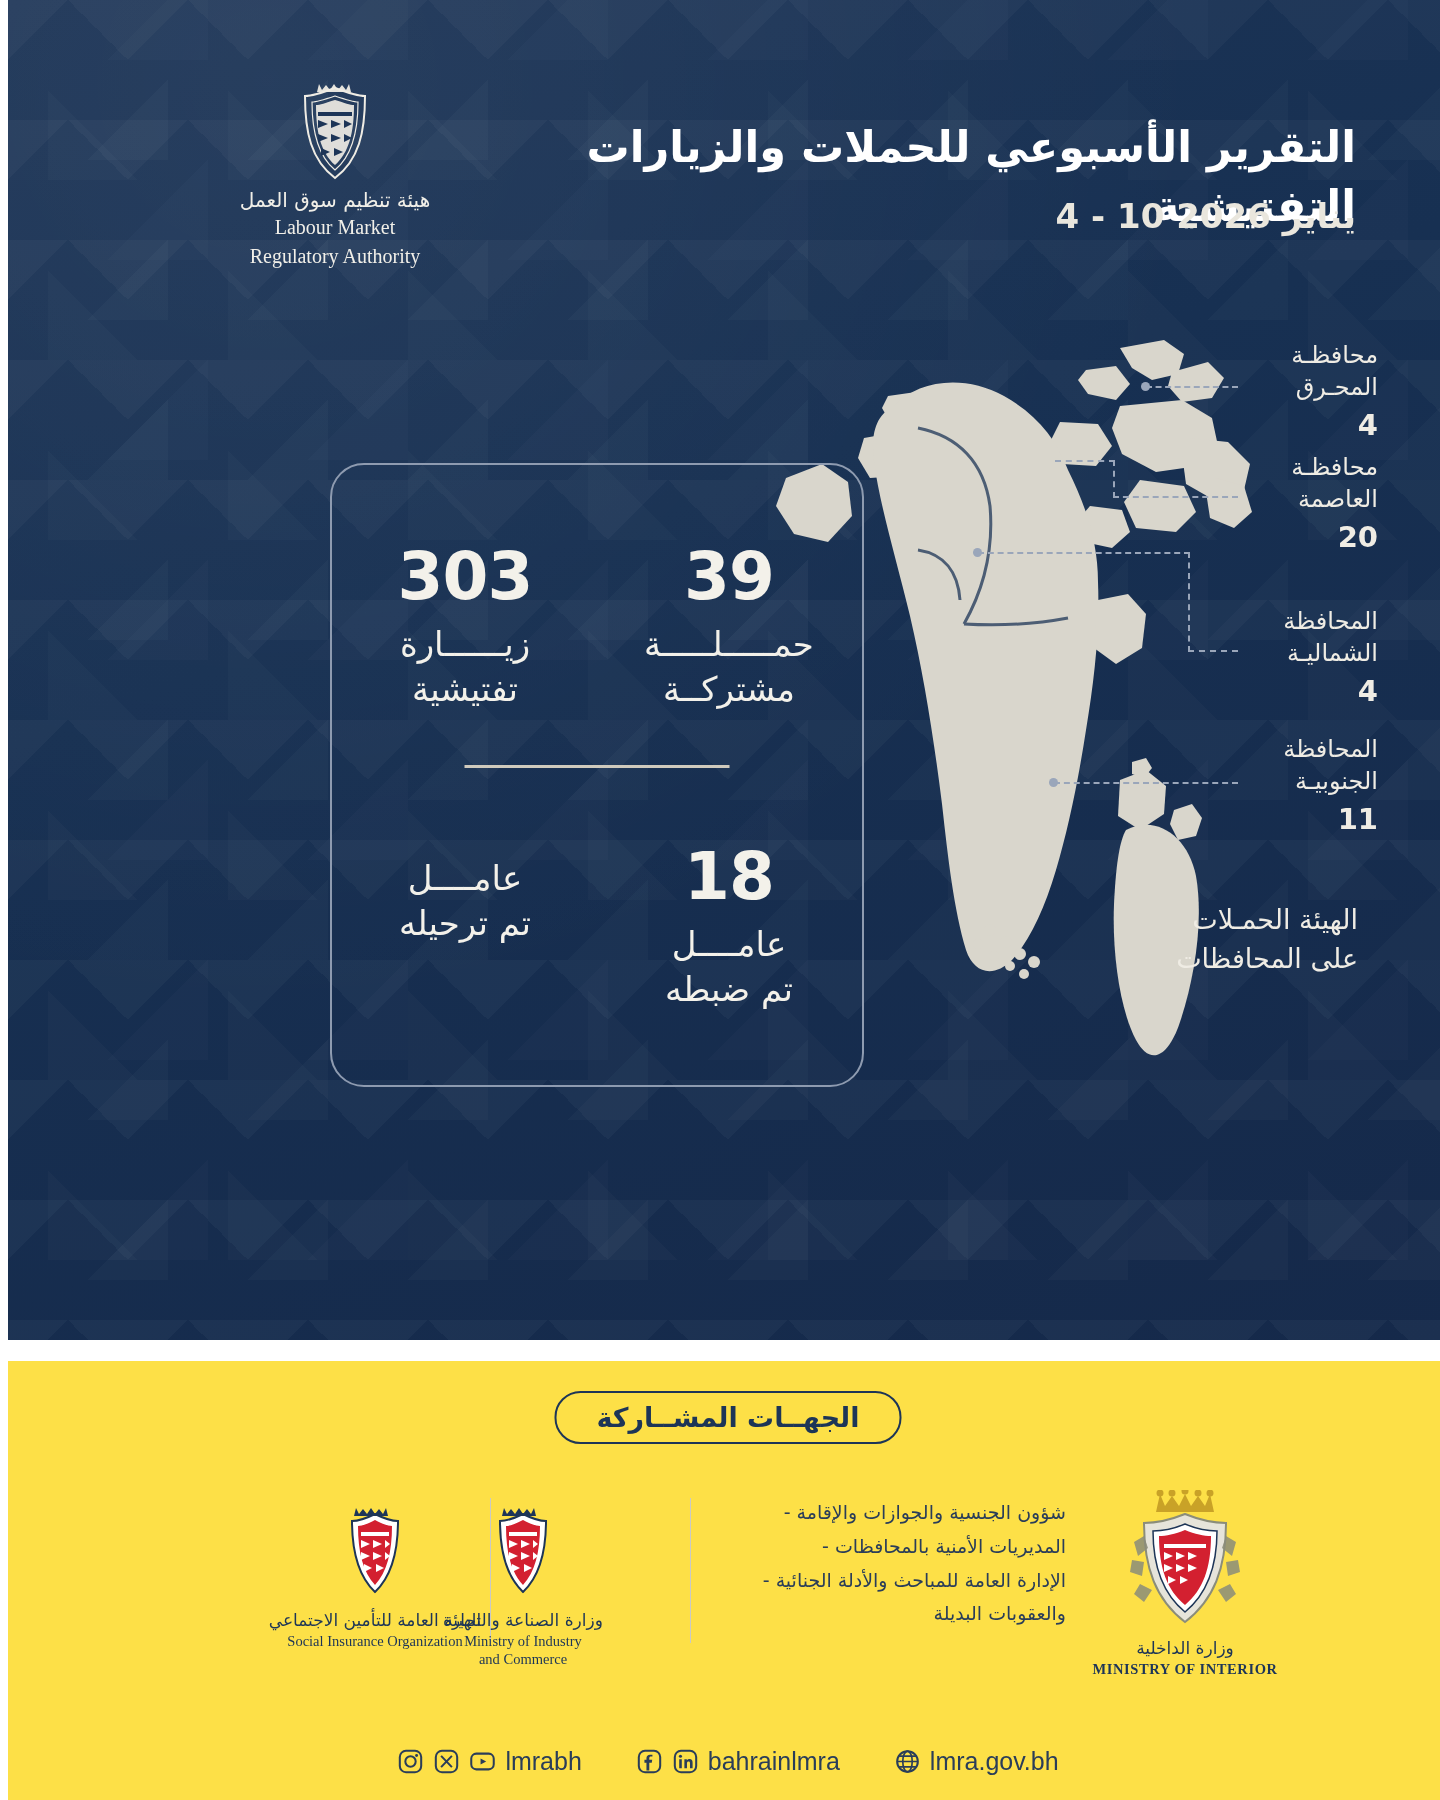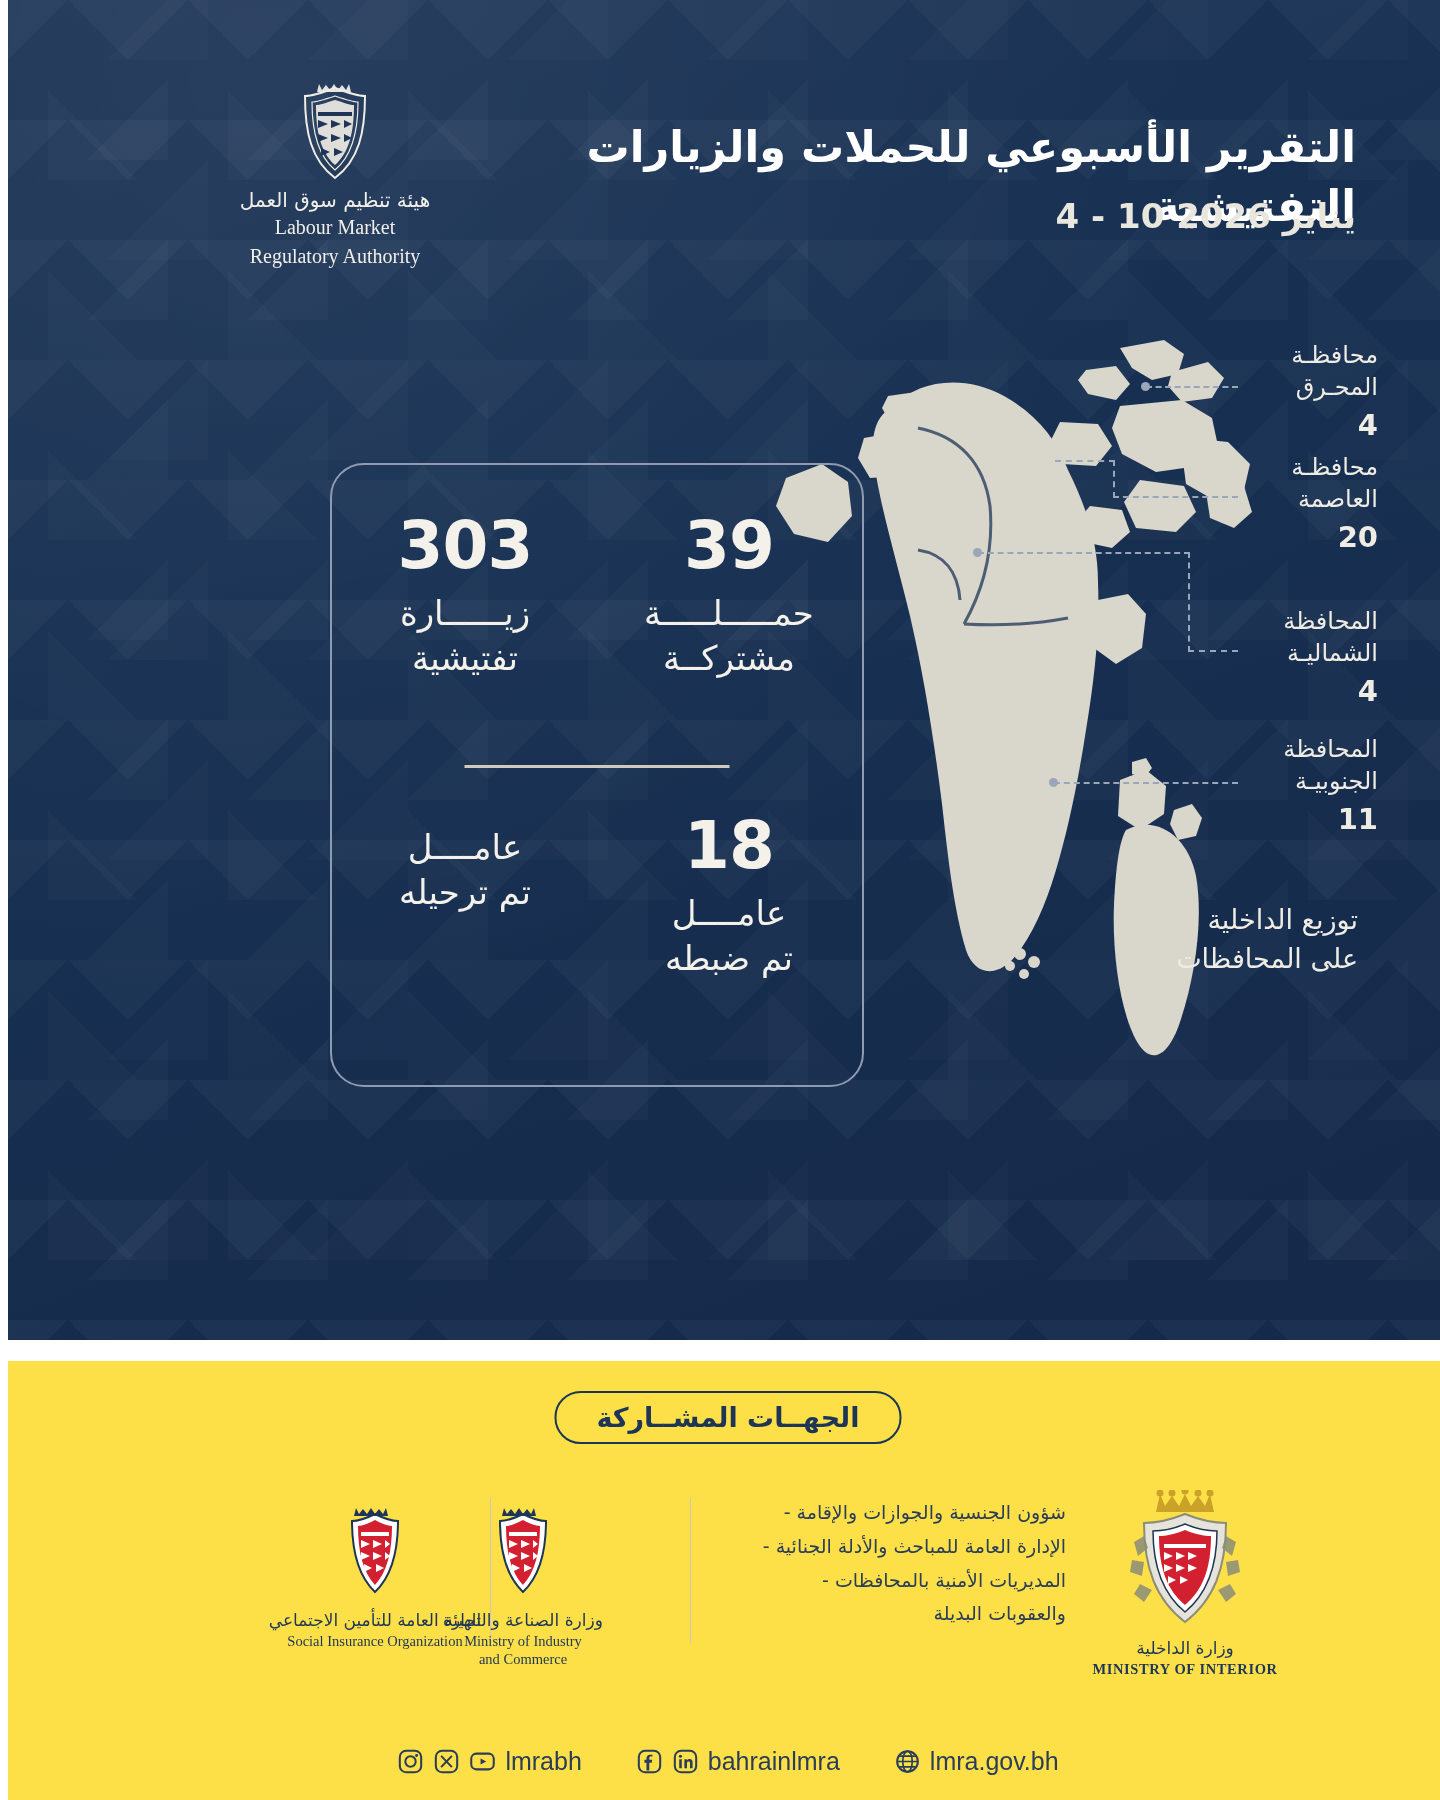--- a/index.html
+++ b/index.html
@@ -61,21 +61,21 @@
   .dist-label{
     position:absolute;right:20px;top:600px;width:230px;text-align:right;
     color:#efece4;font-size:27px;line-height:1.45;letter-spacing:.5px;
   }
 
   
   .stats{
     position:absolute;top:463px;left:322px;width:530px;height:620px;
     border:2px solid #8e9bb0;border-radius:34px;
   }
-  .stat{position:absolute;text-align:center;color:#f3f1ea;width:230px;}
+  .stat{position:absolute;text-align:center;color:#f3f1ea;width:230px;margin-top:31px;}
   .stat .num{font-size:66px;font-weight:bold;line-height:1;letter-spacing:-1px;}
   .stat .lbl{font-size:34px;line-height:1.32;margin-top:12px;letter-spacing:1px;}
   .divider{position:absolute;top:300px;left:50%;transform:translateX(-50%);width:265px;height:3px;background:#cfcabd;}
 
   
   .foot{position:absolute;left:0;top:1340px;width:1440px;height:460px;background:#fde047;margin-top:21px;}
   .foot-badge{
     position:absolute;top:30px;left:50%;transform:translateX(-50%);
     border:2px solid #1d3557;border-radius:26px;padding:9px 40px;
     color:#1d3557;font-size:27px;font-weight:bold;letter-spacing:2px;
@@ -230,21 +230,21 @@
         <div class="vl">4</div>
       </div>
 
       <div class="gov" style="right:0px;top:434px;width:130px;">
         <div class="nm">المحافظة</div>
         <div class="nm">الجنوبيـة</div>
         <div class="vl">11</div>
       </div>
 
       <div class="dist-label">
-        <div>توزيع الداخلية</div>
+        <div>الهيئة الحمـلات</div>
         <div>على المحافظات</div>
       </div>
     </div>
 
     <div class="stats">
       <div class="stat" style="right:18px;top:48px;">
         <div class="num">39</div>
         <div class="lbl">حمـــــلـــــة</div>
         <div class="lbl" style="margin-top:0">مشتركــة</div>
       </div>
@@ -308,22 +308,22 @@
         </svg>
         <div class="p-ar">وزارة الصناعة والتجارة</div>
         <div class="p-en">Ministry of Industry</div>
         <div class="p-en" style="margin-top:0">and Commerce</div>
       </div>
 
       <div class="vsep" style="left:682px;top:12px;height:145px;"></div>
 
       <div class="moi-list" style="top:10px;">
         <div class="li"><span>شؤون الجنسية والجوازات والإقامة</span> -</div>
+        <div class="li"><span>المديريات الأمنية بالمحافظات</span> -</div>
         <div class="li"><span>الإدارة العامة للمباحث والأدلة الجنائية</span> -</div>
-        <div class="li"><span>المديريات الأمنية بالمحافظات</span> -</div>
         <div class="li"><span>والعقوبات البديلة</span></div>
       </div>
 
       <div class="p-logo" style="left:1062px;top:4px;width:230px;">
         <svg width="118" height="140" viewBox="0 0 118 140">
           <g stroke="#8b8d7a" stroke-width="2" fill="#e6e4da">
             <path d="M59 24 C44 30 30 33 18 33 C18 78 30 110 59 132 C88 110 100 78 100 33 C88 33 74 30 59 24 Z"></path>
           </g>
           <path d="M59 34 C47 39 36 41 27 41 C27 78 37 104 59 122 C81 104 91 78 91 41 C82 41 71 39 59 34 Z" fill="#fff" stroke="#1d3557" stroke-width="1.5"></path>
           <path d="M59 40 C49 44 40 46 33 46 C33 78 41 100 59 115 C77 100 85 78 85 46 C78 46 69 44 59 40 Z" fill="#d32030"></path>

